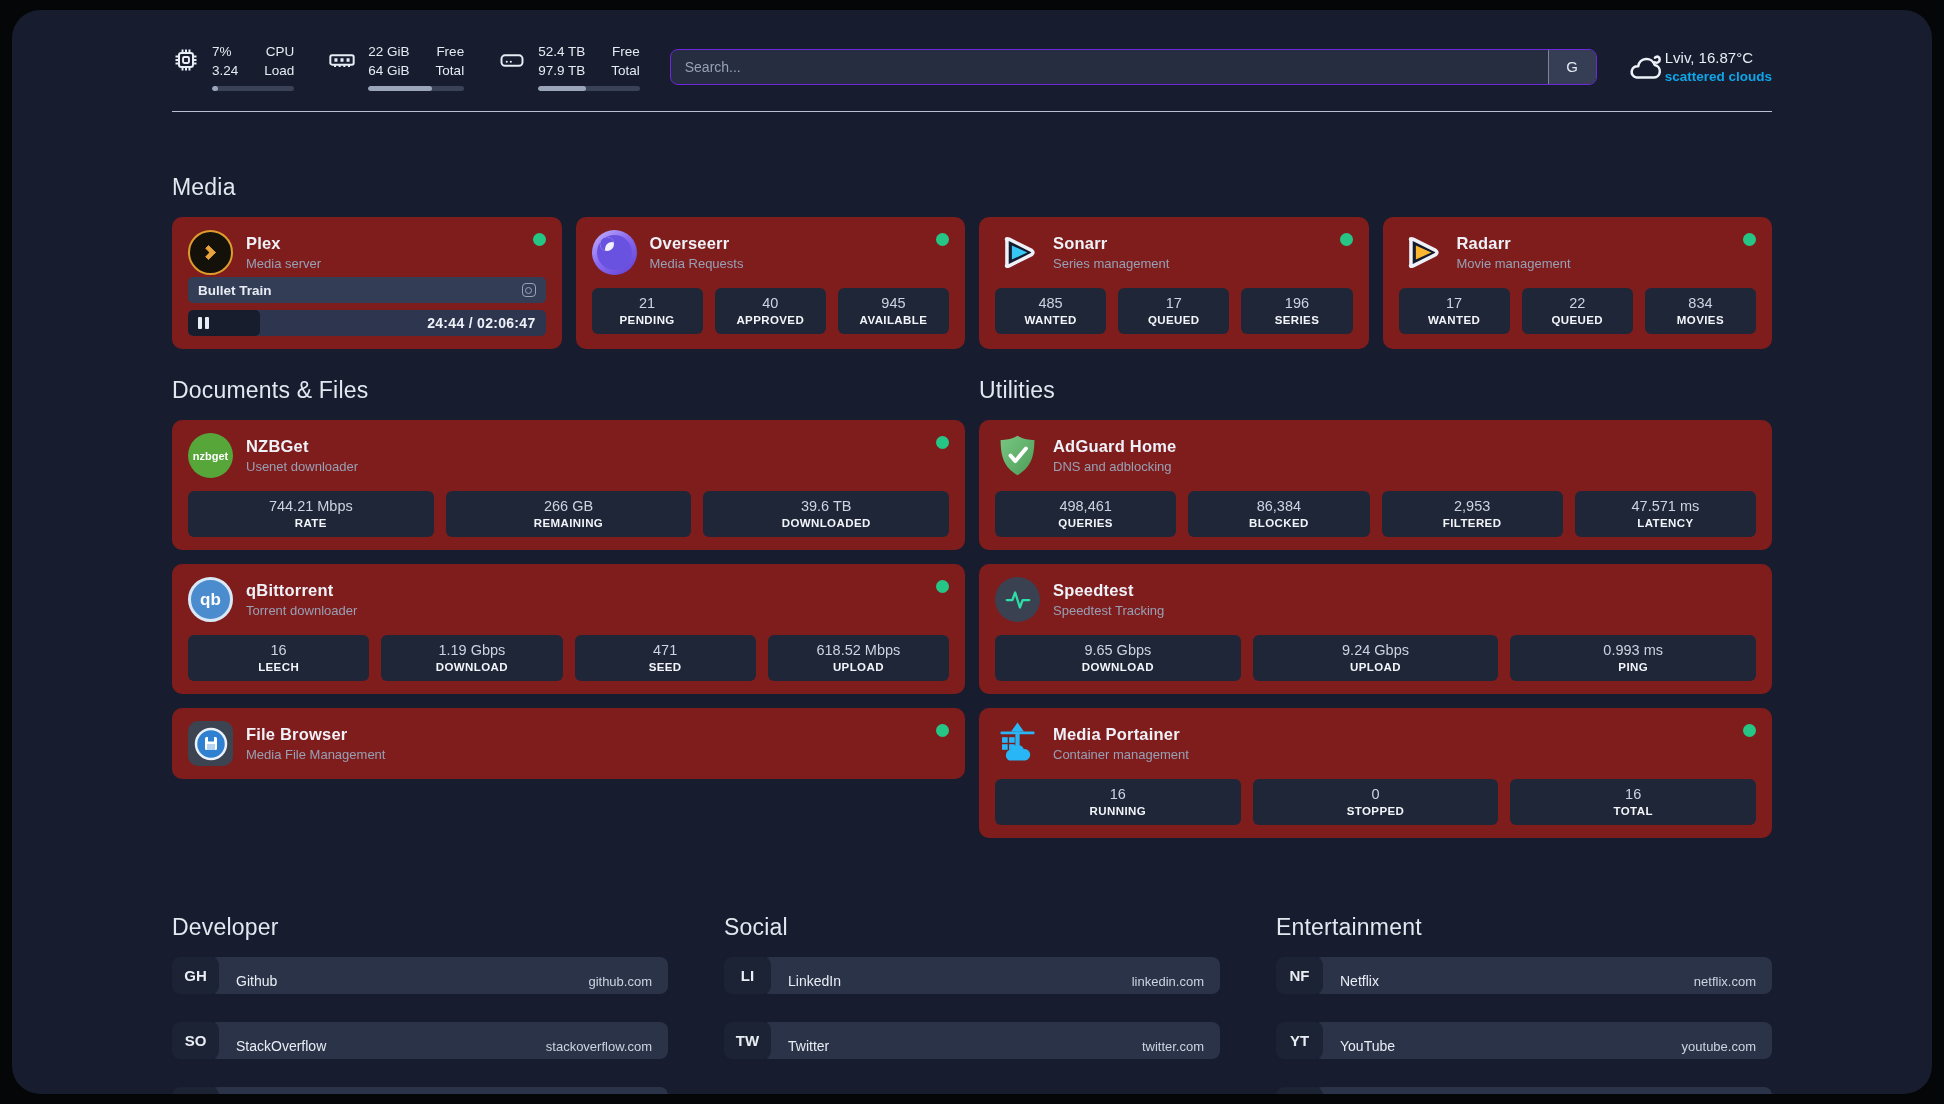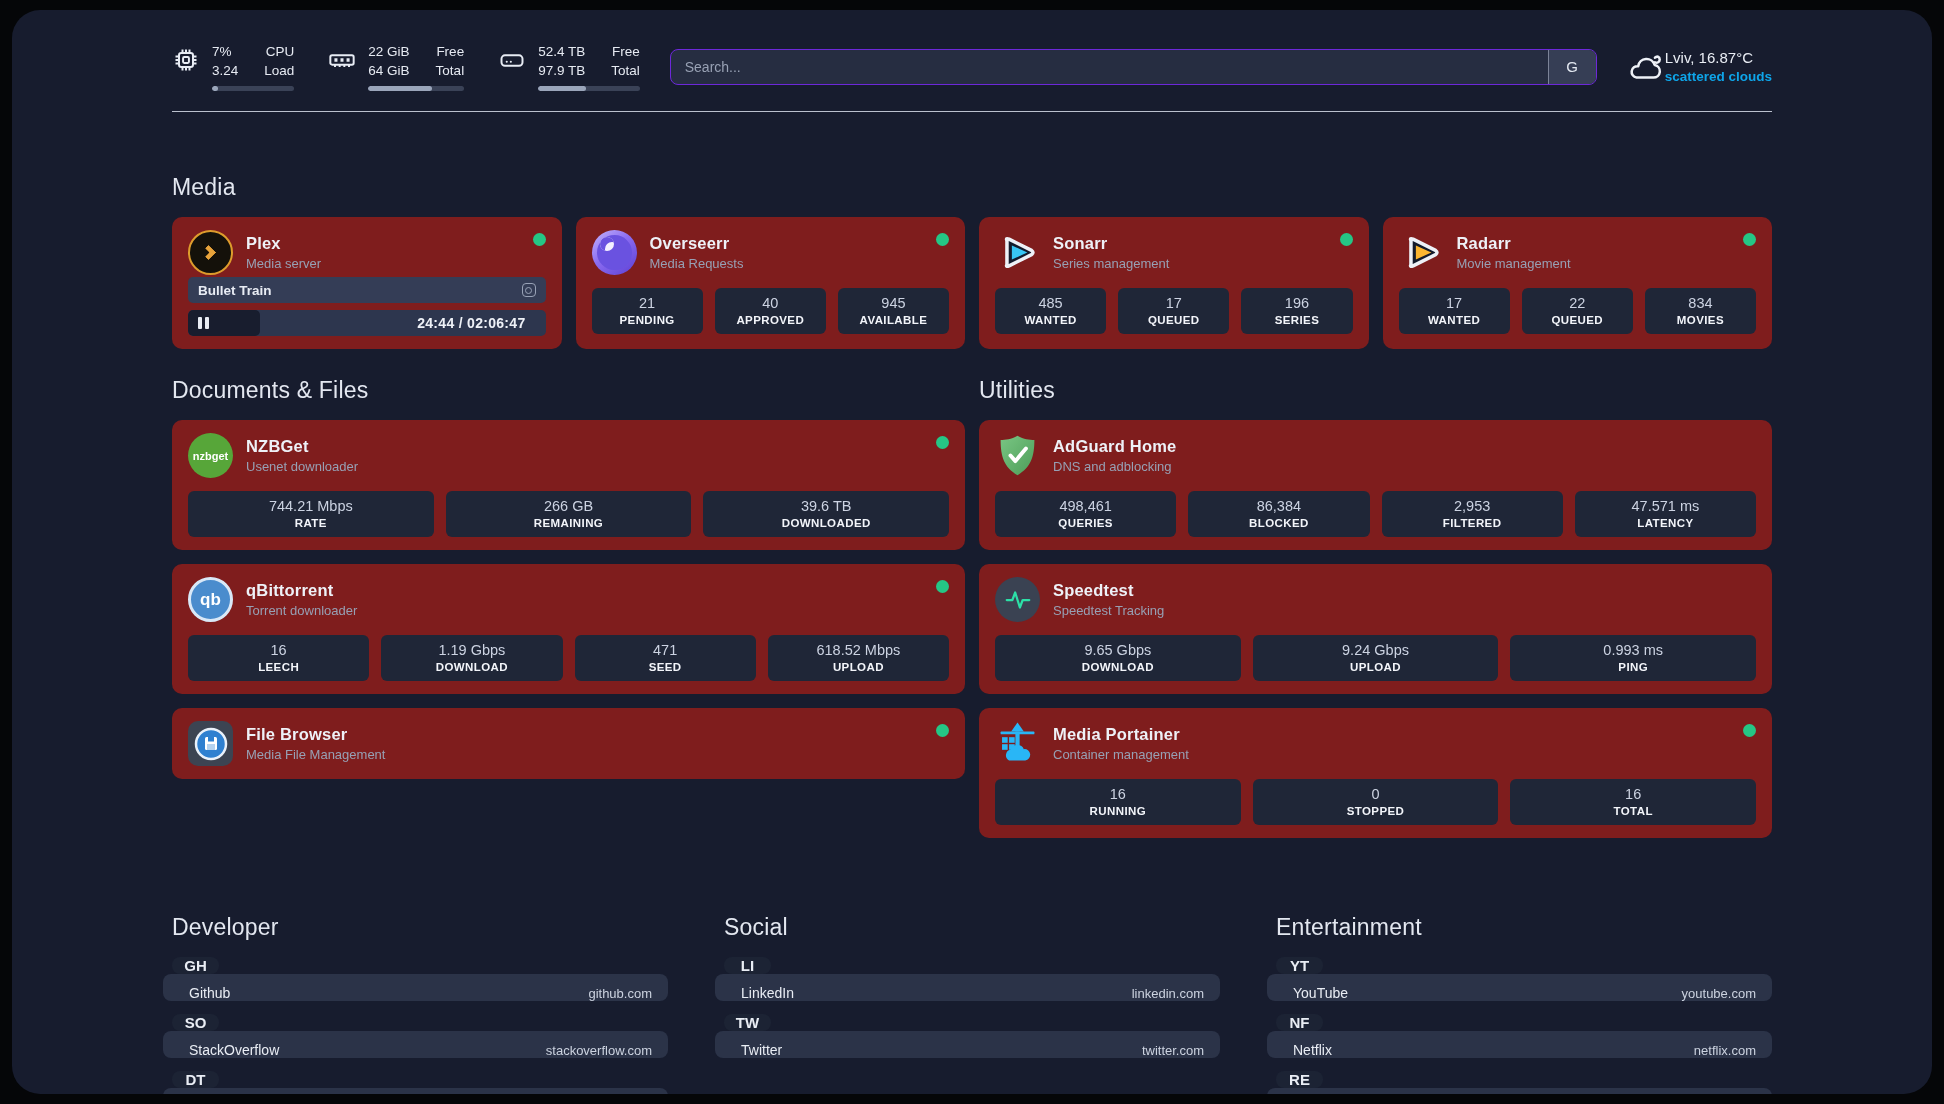--- a/index.html
+++ b/index.html
@@ -60,21 +60,21 @@
   .player-track { height:26px; background:#343d56; border-radius:5px; display:flex;
                   align-items:center; justify-content:space-between; padding:0 10px; }
   .track-title { font-size:13.5px; font-weight:600; color:#e8ecf4; }
   .session-icon { width:14px; height:14px; border:1.6px solid #98a2b6; border-radius:4px; position:relative; }
   .session-icon::after { content:""; position:absolute; inset:2.5px; border:1.6px solid #98a2b6; border-radius:50%; }
   .player-progress { margin-top:7px; height:26px; background:#2d364e; border-radius:5px;
                      position:relative; overflow:hidden; display:flex; align-items:center; }
   .progress-fill { position:absolute; left:0; top:0; bottom:0; background:#181d2e; border-radius:5px; }
   .pause-icon { position:relative; margin-left:10px; display:flex; gap:3.5px; cursor:pointer; }
   .pause-icon i { width:3.5px; height:12px; background:#e8ecf4; border-radius:1px; display:block; }
-  .player-time { position:absolute; right:20px; font-size:14px; font-weight:700; color:#eef1f7; letter-spacing:.3px; }
+  .player-time { position:absolute; right:10px; font-size:14px; font-weight:700; color:#eef1f7; letter-spacing:.3px; }
 
   .two-col { margin-top:28px; display:grid; grid-template-columns:1fr 1fr; gap:14px; align-items:start; }
   .col-stack { display:flex; flex-direction:column; gap:14px; }
 
   
   .logo-plex { width:45px; height:45px; border-radius:50%; background:#14110a; border:2.5px solid #dd9c2c;
                display:flex; align-items:center; justify-content:center; }
   .plex-chevron { width:11px; height:11px; border-top:5px solid #e8a33b; border-right:5px solid #e8a33b;
                   transform:rotate(45deg); margin-left:-4px; border-radius:1px; }
   .logo-overseerr { width:45px; height:45px; border-radius:50%;
@@ -89,21 +89,21 @@
                  align-items:center; justify-content:center; font-size:11px; font-weight:700; color:#fff; }
   .logo-qb { width:45px; height:45px; border-radius:50%; background:#4a8ccd; border:3px solid #d9e8f7;
              display:flex; align-items:center; justify-content:center; font-size:17px; font-weight:700; color:#fff; }
   .logo-filebrowser { width:45px; height:45px; border-radius:10px; background:#3c4452;
                       display:flex; align-items:center; justify-content:center; }
   .logo-speedtest { width:45px; height:45px; border-radius:50%; background:#3a4252;
                     display:flex; align-items:center; justify-content:center; }
 
   
   .bookmarks { margin-top:76px; display:grid; grid-template-columns:1fr 1fr 1fr; gap:56px; }
-  .link-row { display:flex; height:37px; margin-bottom:20px; cursor:pointer;flex-direction:column; }
+  .link-row { display:flex; height:37px; margin-bottom:28px; cursor:pointer; }
   .link-abbr { width:47px; flex:none; background:#1c2334; border-radius:8px; display:flex; align-items:center;
                justify-content:center; font-size:15px; font-weight:700; color:#e9edf4; position:relative; z-index:1; }
   .link-body { flex:1; background:#2b3348; border-radius:8px; margin-left:-9px; display:flex;
                align-items:center; justify-content:space-between; padding:11px 16px 0 26px; }
   .link-name { font-size:14px; color:#e9edf4; }
   .link-url { font-size:13px; color:#ccd3e0; }
 </style>
 </head>
 <body>
 
@@ -566,31 +566,31 @@
           <div class="link-body">
             <span class="link-name">Twitter</span>
             <span class="link-url">twitter.com</span>
           </div>
         </div>
       </section>
 
       <section>
         <h2 class="section-title">Entertainment</h2>
         <div class="link-row">
+          <div class="link-abbr">NF</div>
+          <div class="link-body">
+            <span class="link-name">Netflix</span>
+            <span class="link-url">netflix.com</span>
+          </div>
+        </div>
+        <div class="link-row">
           <div class="link-abbr">YT</div>
           <div class="link-body">
             <span class="link-name">YouTube</span>
             <span class="link-url">youtube.com</span>
-          </div>
-        </div>
-        <div class="link-row">
-          <div class="link-abbr">NF</div>
-          <div class="link-body">
-            <span class="link-name">Netflix</span>
-            <span class="link-url">netflix.com</span>
           </div>
         </div>
         <div class="link-row">
           <div class="link-abbr">RE</div>
           <div class="link-body">
             <span class="link-name">Reddit</span>
             <span class="link-url">reddit.com</span>
           </div>
         </div>
       </section>

